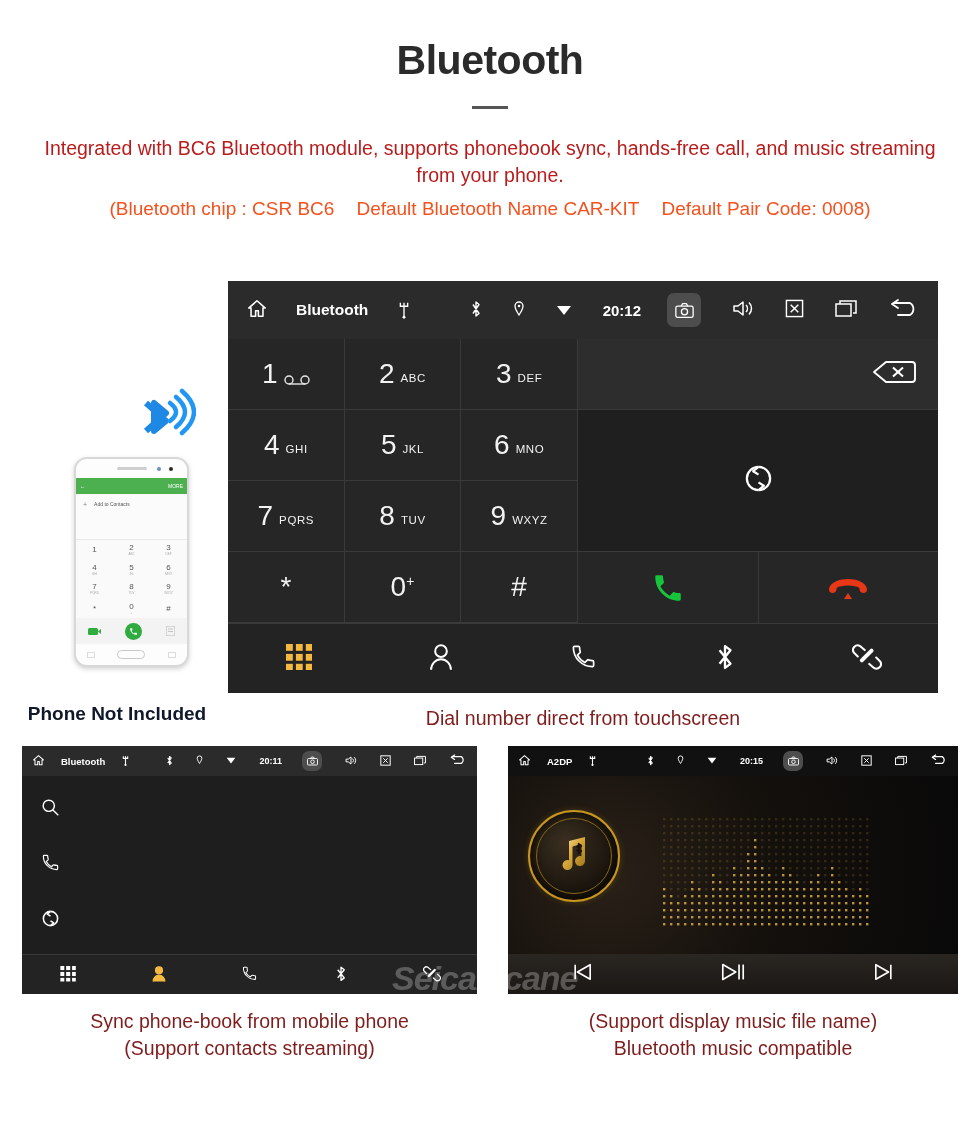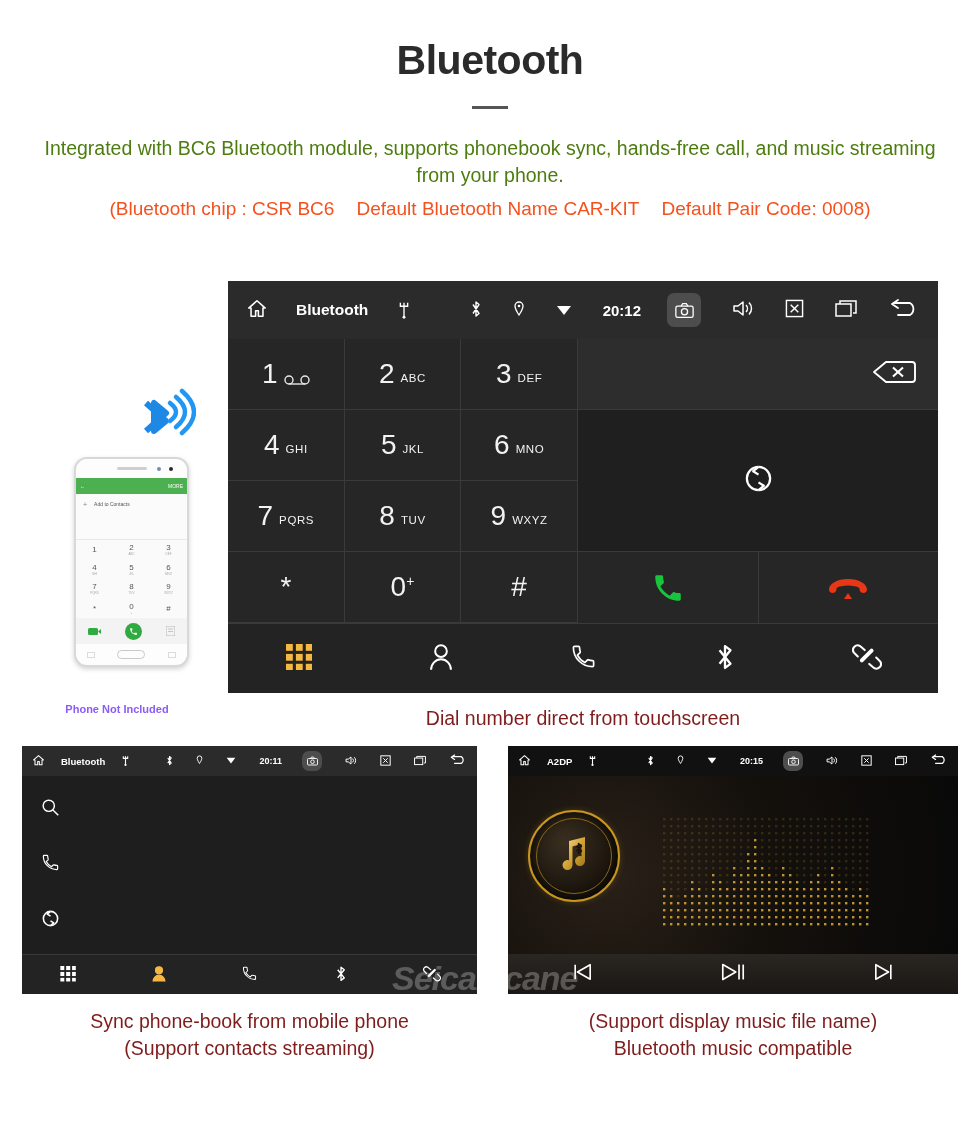--- a/index.html
+++ b/index.html
@@ -21,21 +21,21 @@
     padding-top: 37px;
   }
   .title-rule {
     width: 36px; height: 3px;
     background: #555;
     margin: 22px auto 0 auto;
   }
   .intro {
     text-align: center;
     font-size: 19.5px;
-    color: #4d7c0f;
+    color: #b91c1c;
     line-height: 27px;
     margin-top: 26px;
     padding: 0 40px;
   }
   .specs {
     text-align: center;
     font-size: 19px;
     color: #f4511e;
     margin-top: 9px;
   }
@@ -165,21 +165,21 @@
   .ph-key { display: flex; flex-direction: column; align-items: center; justify-content: center; color: #555; }
   .ph-key .d { font-size: 8px; }
   .ph-key .l { font-size: 3px; color: #aaa; }
   .ph-bottom { height: 26px; display: flex; align-items: center; justify-content: space-around; background: #f3f3f3; }
   .ph-callbtn { width: 17px; height: 17px; border-radius: 50%; background: #2fab3f; display: flex; align-items: center; justify-content: center; }
   .phone-nav { height: 21px; display: flex; align-items: center; justify-content: space-around; }
   .home-pill { width: 28px; height: 9px; border: 1px solid #c9c9c9; border-radius: 5px; }
   .nav-sq { width: 8px; height: 6px; border: 1px solid #dcdcdc; }
   .not-included {
     position: absolute; left: 0; top: 318px; width: 190px;
-    text-align: center; color: #8b5cf6; font-size: 11px; font-weight: bold;
+    text-align: center; color: #0f172a; font-size: 19px; font-weight: bold;
   }
 
   
   .panel-contacts {
     position: absolute; left: 22px; top: 746px;
     width: 455px; height: 248px;
     background: #1e1e1e; overflow: hidden;
   }
   .panel-music {
     position: absolute; left: 508px; top: 746px;

